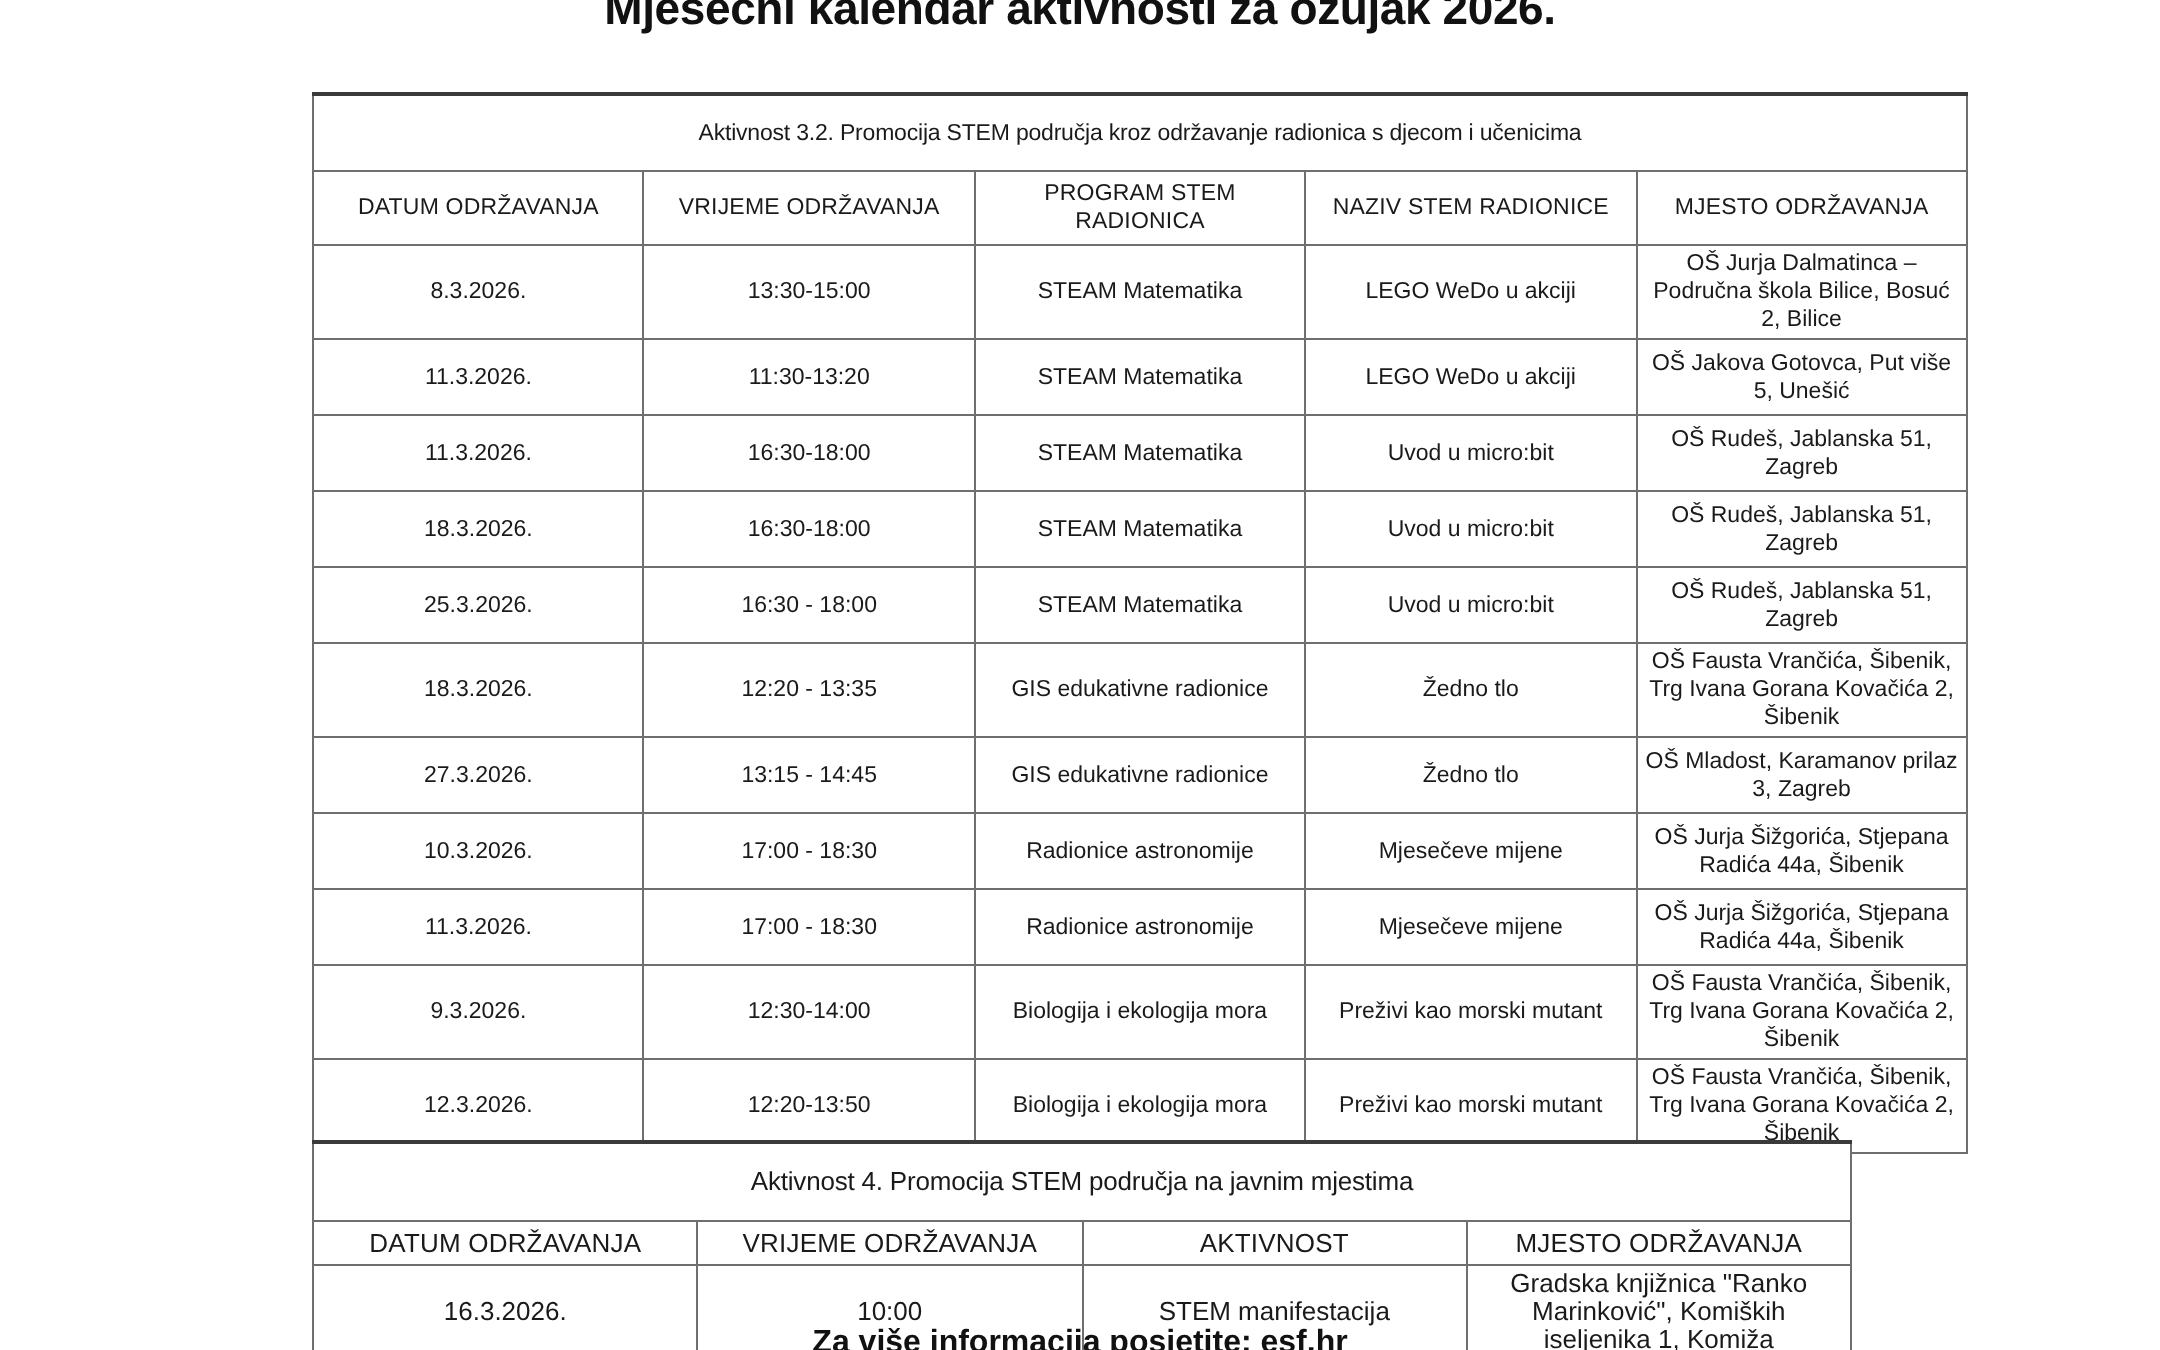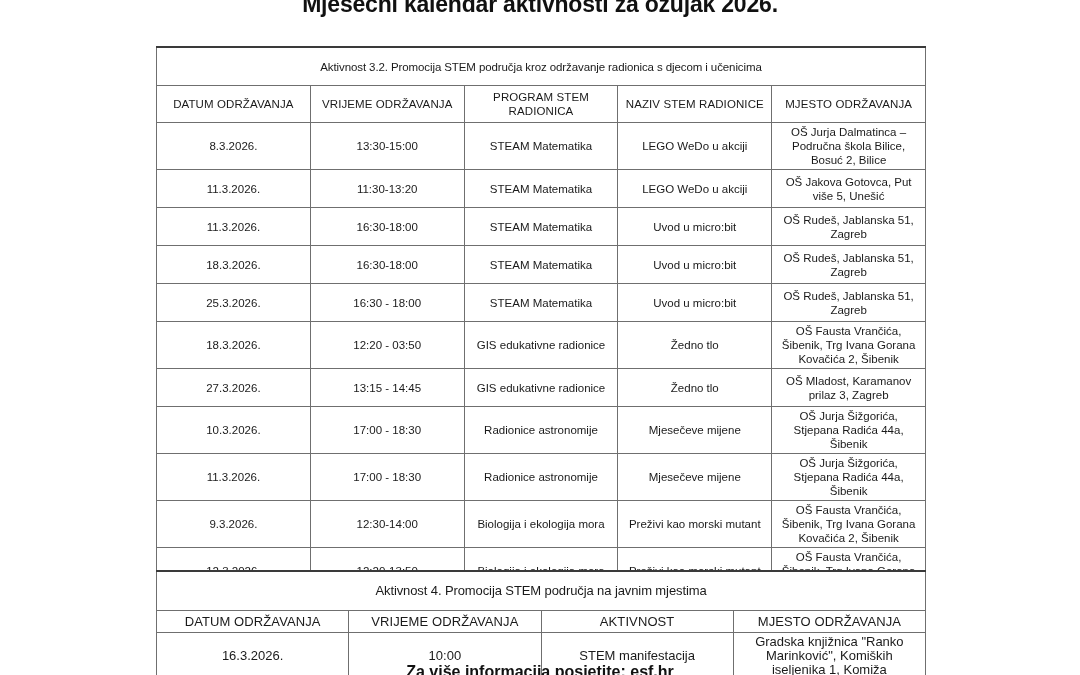--- a/index.html
+++ b/index.html
@@ -64,21 +64,21 @@
     font-weight: bold;
     font-size: 11.5px;
     letter-spacing: 0.1px;
     line-height: 13px;
   }
 
   
   #table-activity-32 {
     left: 156px;
     top: 46px;
-    width: 770px;
+    width: 828px;
     padding-left: 22px;
   }
   #table-activity-32 .colhead td { height: 32px; }
   #table-activity-32 tbody td {
     font-size: 11.5px;
     line-height: 14px;
     height: 33px;
   }
   #table-activity-32 td.c-date   { width: 92px; }
   #table-activity-32 td.c-time   { width: 88px; }
@@ -167,21 +167,21 @@
     </tr>
     <tr>
       <td class="c-date">25.3.2026.</td>
       <td class="c-time">16:30 - 18:00</td>
       <td class="c-prog va-top">STEAM Matematika</td>
       <td class="c-name">Uvod u micro:bit</td>
       <td class="c-place">OŠ Rudeš, Jablanska 51, Zagreb</td>
     </tr>
     <tr>
       <td class="c-date">18.3.2026.</td>
-      <td class="c-time">12:20 - 03:50</td>
+      <td class="c-time">12:20 - 13:35</td>
       <td class="c-prog va-top">GIS edukativne radionice</td>
       <td class="c-name">Žedno tlo</td>
       <td class="c-place">OŠ Fausta Vrančića, Šibenik, Trg Ivana Gorana Kovačića 2, Šibenik</td>
     </tr>
     <tr>
       <td class="c-date">27.3.2026.</td>
       <td class="c-time">13:15 - 14:45</td>
       <td class="c-prog va-top">GIS edukativne radionice</td>
       <td class="c-name">Žedno tlo</td>
       <td class="c-place">OŠ Mladost, Karamanov prilaz 3, Zagreb</td>

